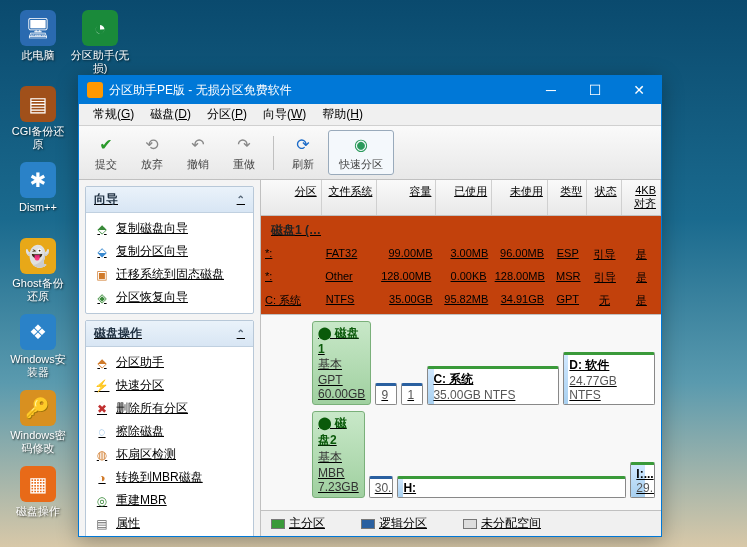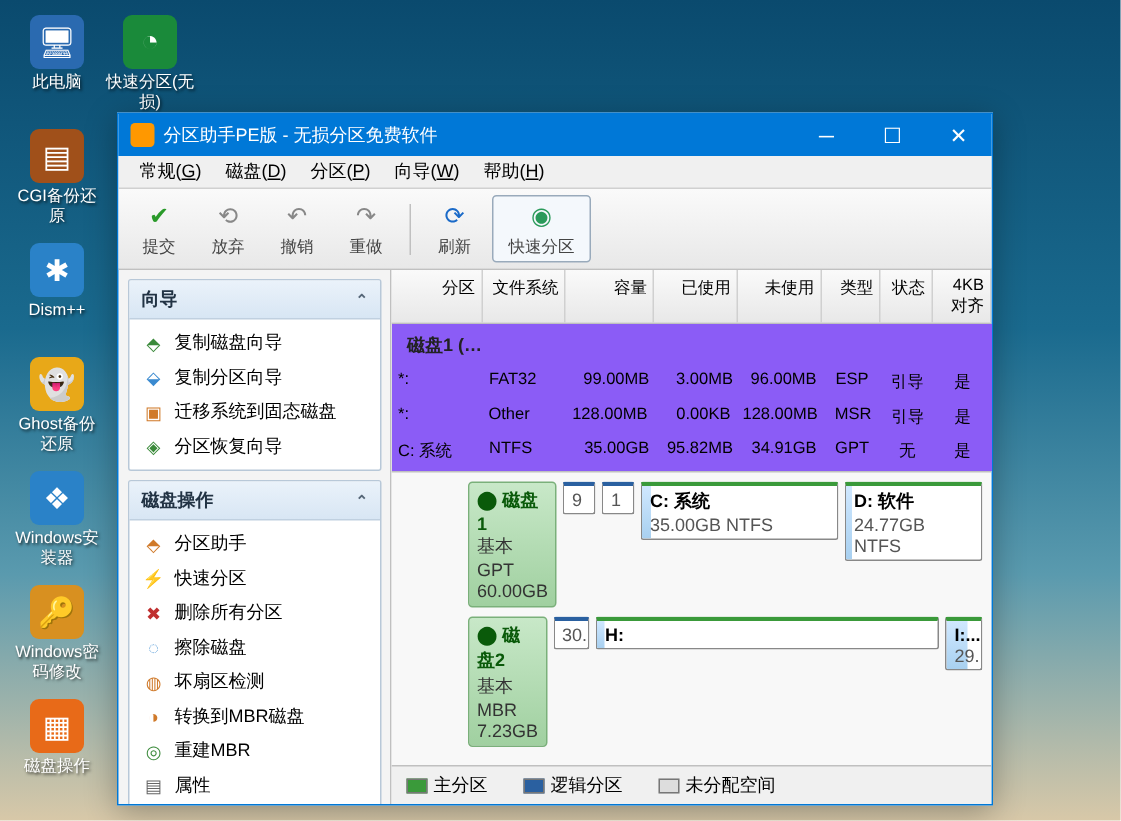--- a/index.html
+++ b/index.html
@@ -13,70 +13,70 @@
 .titlebar .ttxt { flex:1; font-size:12px; }
 .titlebar .tbtn { width:44px; height:28px; display:flex; align-items:center; justify-content:center; color:#fff; font-size:14px; }
 .menubar { background:#f0f0f0; border-bottom:1px solid #d0d0d0; height:22px; display:flex; align-items:center; padding:0 6px; }
 .menubar .mitem { padding:8px 8px; font-size:12px; }
 .menubar .mitem u { text-decoration:underline; }
 .toolbar { background:linear-gradient(#fafafa,#e8e8e8); border-bottom:1px solid #c0c0c0; display:flex; align-items:center; padding:4px 6px; gap:4px; }
 .toolbar .tbtn2 { display:flex; flex-direction:column; align-items:center; padding:2px 10px; gap:2px; }
 .toolbar .tico { width:22px; height:22px; display:flex; align-items:center; justify-content:center; font-size:16px; }
 .toolbar .tlbl { font-size:11px; color:#444; }
 .toolbar .sep { width:1px; height:34px; background:#c0c0c0; margin:0 4px; }
-.body { flex:1; display:flex; overflow:hidden; }
+.body { flex:1; display:flex; overflow:hidden;text-decoration:underline; }
 .sidebar { width:182px; background:#f4f4f4; border-right:1px solid #c0c0c0; padding:6px; overflow:auto; }
 .panel { background:#fff; border:1px solid #b8c8d8; margin-bottom:6px; border-radius:2px; }
 .panel-h { background:linear-gradient(#eaf2fa,#d8e6f4); padding:4px 8px; font-weight:bold; color:#234; border-bottom:1px solid #c0d0e0; display:flex; justify-content:space-between; align-items:center; }
 .panel-h .chev { color:#567; font-size:10px; }
 .panel-b { padding:4px 0; }
 .panel-row { display:flex; align-items:center; padding:3px 8px; gap:6px; cursor:pointer; }
 .pico { width:16px; height:16px; display:flex; align-items:center; justify-content:center; font-size:12px; }
 .main { flex:1; display:flex; flex-direction:column; overflow:hidden; }
 .grid-head { display:flex; background:linear-gradient(#fafafa,#e8e8e8); border-bottom:1px solid #c0c0c0; }
 .grid-head .gh { padding:4px 4px; border-right:1px solid #d0d0d0; font-size:11px; text-align:right; }
-.grid-body { flex:1; overflow:auto; background:#8b5cf6; }
+.grid-body { flex:1; overflow:auto; background:#c2410c; }
 .disk-title { font-weight:bold; padding:6px 10px 4px; color:#222; }
 .grid-row { display:flex; padding:2px 0; }
 .grid-row .gc { padding:2px 4px; font-size:11px; text-align:right; }
 .grid-row .gc.l { text-align:left; }
 .grid-row .gc.c { text-align:center; }
 .disks-visual { border-top:1px solid #c0c0c0; padding:6px; background:#f8f8f8; }
-.dv-row { display:flex; gap:4px; margin-bottom:6px; align-items:flex-start;padding-left:45px; }
+.dv-row { display:flex; gap:4px; margin-bottom:6px; align-items:flex-end;padding-left:45px; }
 .dv-label { width:62px; background:linear-gradient(#c8e8c8,#a0d0a0); border:1px solid #7ab07a; border-radius:3px; padding:3px 5px; font-size:10px; display:flex; flex-direction:column; justify-content:center; }
 .dv-label .dln { font-weight:bold; color:#0a5a0a; }
 .dv-label .dls { color:#333; }
 .dv-part { border:1px solid #888; border-radius:2px; padding:2px 5px; font-size:10px; background:#fff; min-width:22px; position:relative; overflow:hidden; }
 .dv-part .bar { position:absolute; left:0; top:0; bottom:0; background:linear-gradient(#d0e8ff,#a8d0f0); z-index:0; }
 .dv-part .top { position:relative; z-index:1; font-weight:bold; }
 .dv-part .sub { position:relative; z-index:1; color:#555; }
 .dv-part.g { border-top:3px solid #3a9a3a; }
 .dv-part.b { border-top:3px solid #2a60a0; }
-.legend { border-top:1px solid #c0c0c0; padding:4px 10px; display:flex; gap:24px; background:#f0f0f0; }
+.legend { border-top:1px solid #c0c0c0; padding:4px 10px; display:flex; gap:36px; background:#f0f0f0; }
 .legend .sw { width:14px; height:10px; display:inline-block; margin-right:4px; vertical-align:middle; }
 .c-part .gh:nth-child(1),.c-part .gc:nth-child(1){width:72px}
 .c-part .gh:nth-child(2),.c-part .gc:nth-child(2){width:66px}
 .c-part .gh:nth-child(3),.c-part .gc:nth-child(3){width:70px}
 .c-part .gh:nth-child(4),.c-part .gc:nth-child(4){width:66px}
 .c-part .gh:nth-child(5),.c-part .gc:nth-child(5){width:66px}
 .c-part .gh:nth-child(6),.c-part .gc:nth-child(6){width:46px}
 .c-part .gh:nth-child(7),.c-part .gc:nth-child(7){width:40px}
 .c-part .gh:nth-child(8),.c-part .gc:nth-child(8){width:46px}
 </style>
 </head>
 <body>
 
 <div id="desk">
     <div class="desktop-icon" style="left: 8px; top: 10px;">
       <div class="ico" style="background:#2a6ab0;color:#fff;font-size:20px">🖥</div>
       <div class="lbl">此电脑</div>
     </div>
     <div class="desktop-icon" style="left: 70px; top: 10px;">
       <div class="ico" style="background:#1a8a3a;color:#fff;font-size:20px">◔</div>
-      <div class="lbl">快速分区(无损)</div>
+      <div class="lbl">分区助手(无损)</div>
     </div>
     <div class="desktop-icon" style="left: 8px; top: 86px;">
       <div class="ico" style="background:#a0501a;color:#fff;font-size:20px">▤</div>
       <div class="lbl">CGI备份还原</div>
     </div>
     <div class="desktop-icon" style="left: 8px; top: 162px;">
       <div class="ico" style="background:#2a82c8;color:#fff;font-size:20px">✱</div>
       <div class="lbl">Dism++</div>
     </div>
     <div class="desktop-icon" style="left: 8px; top: 238px;">

